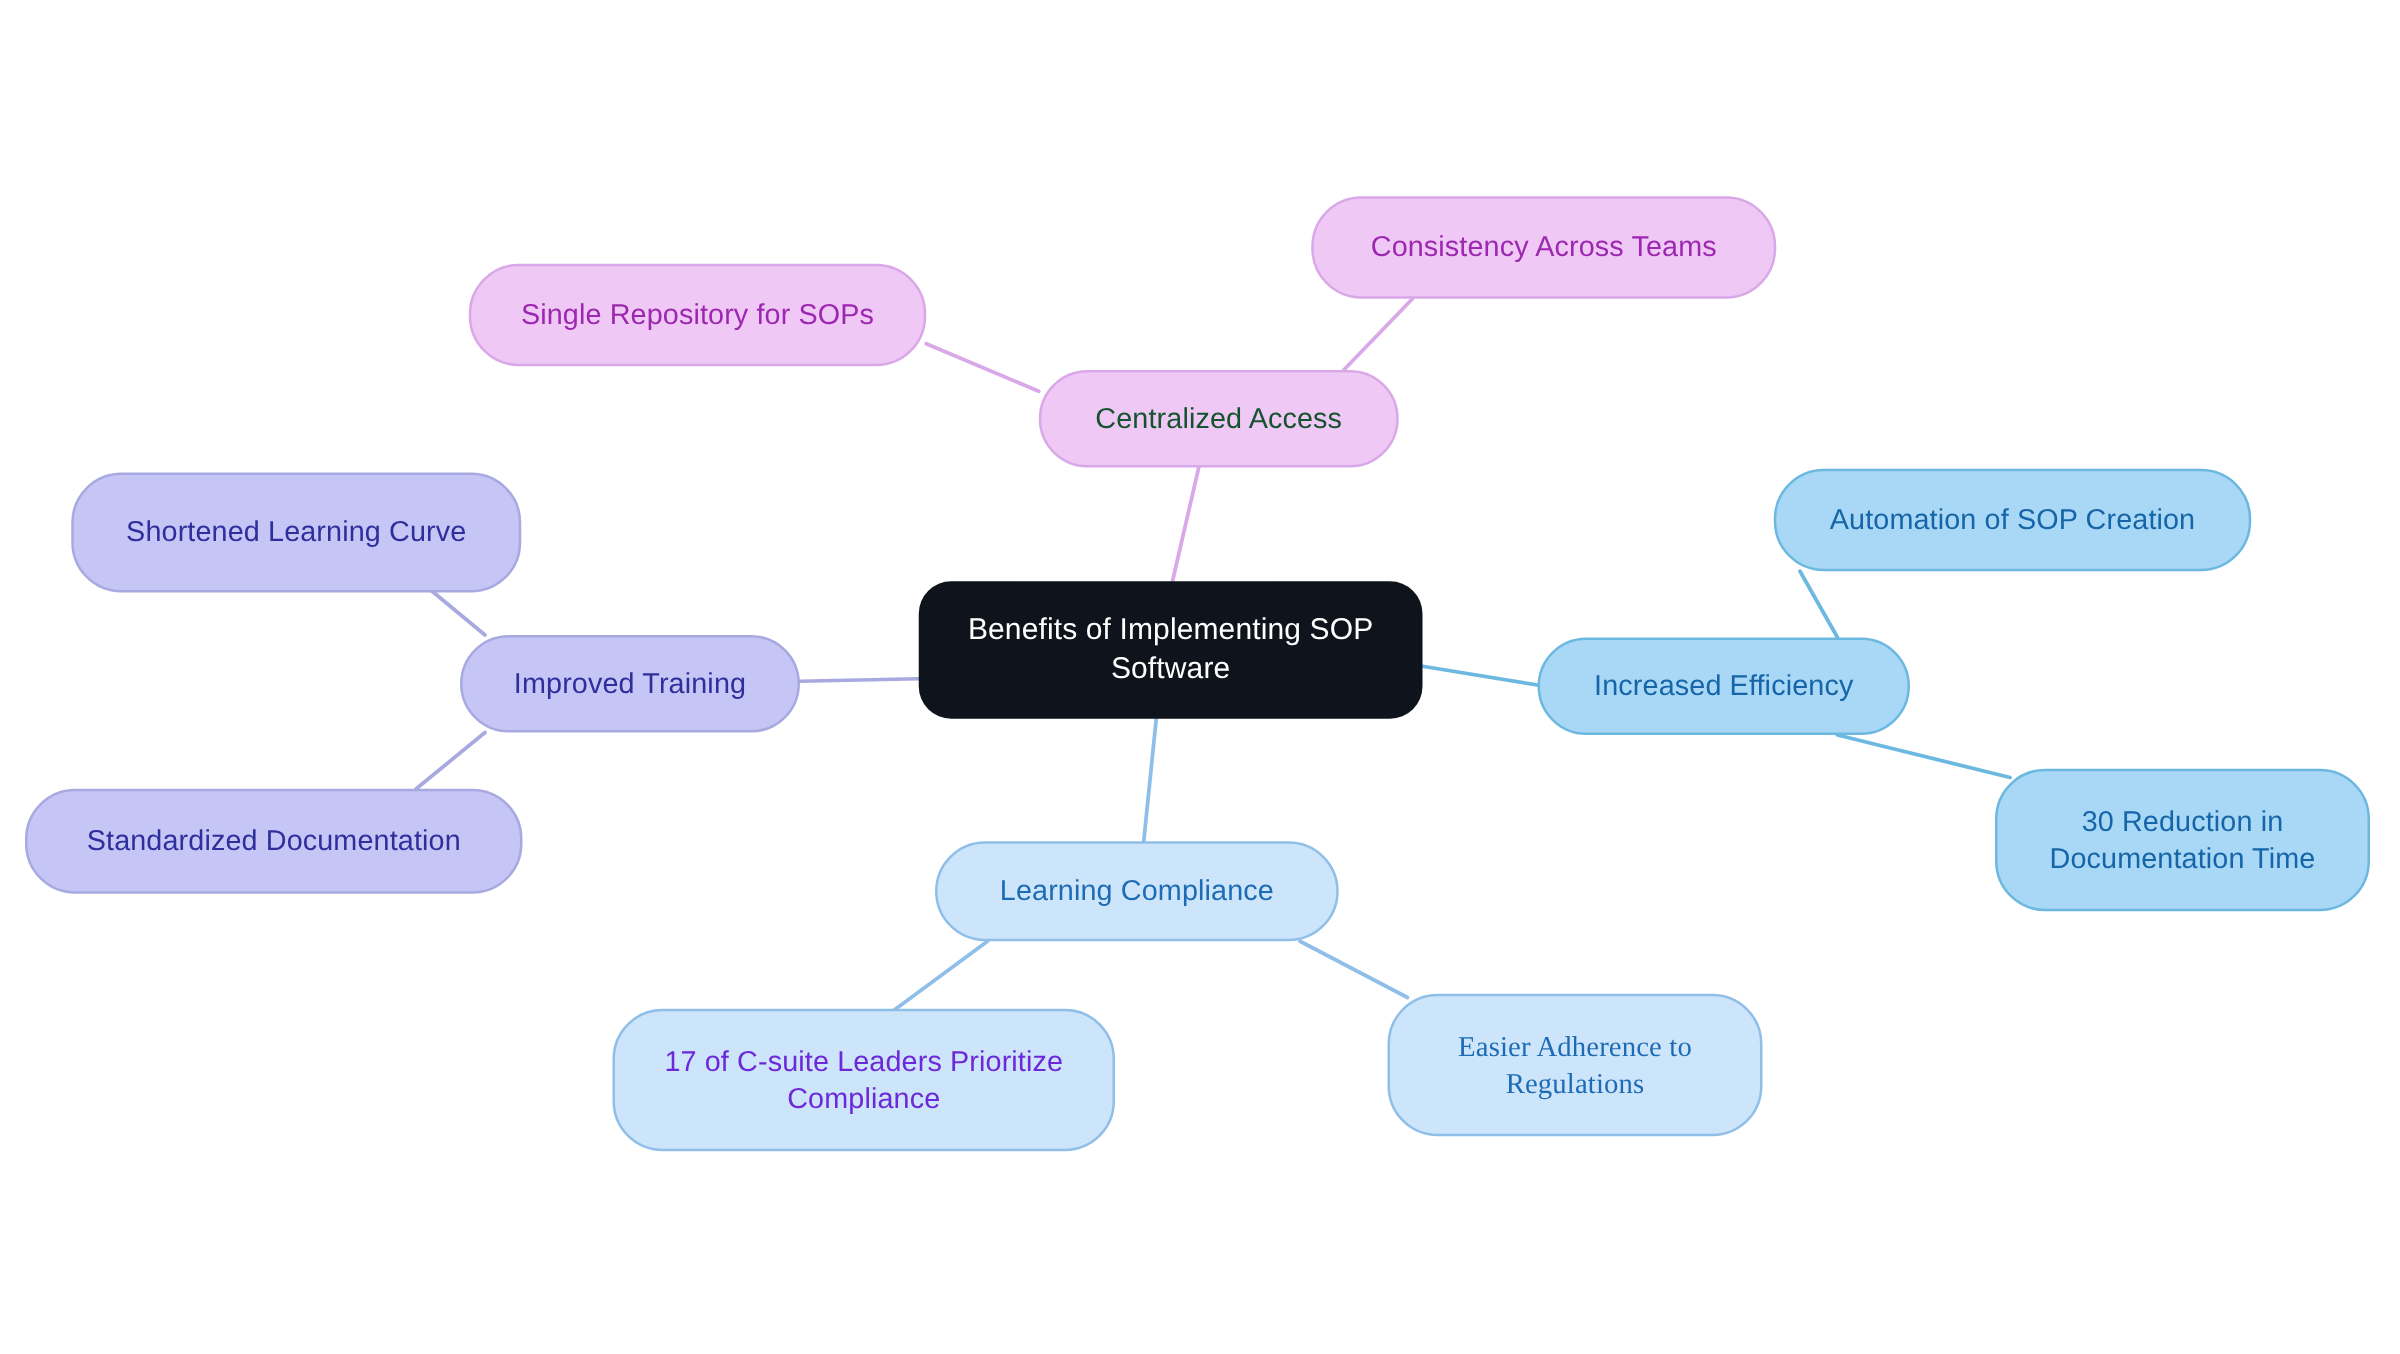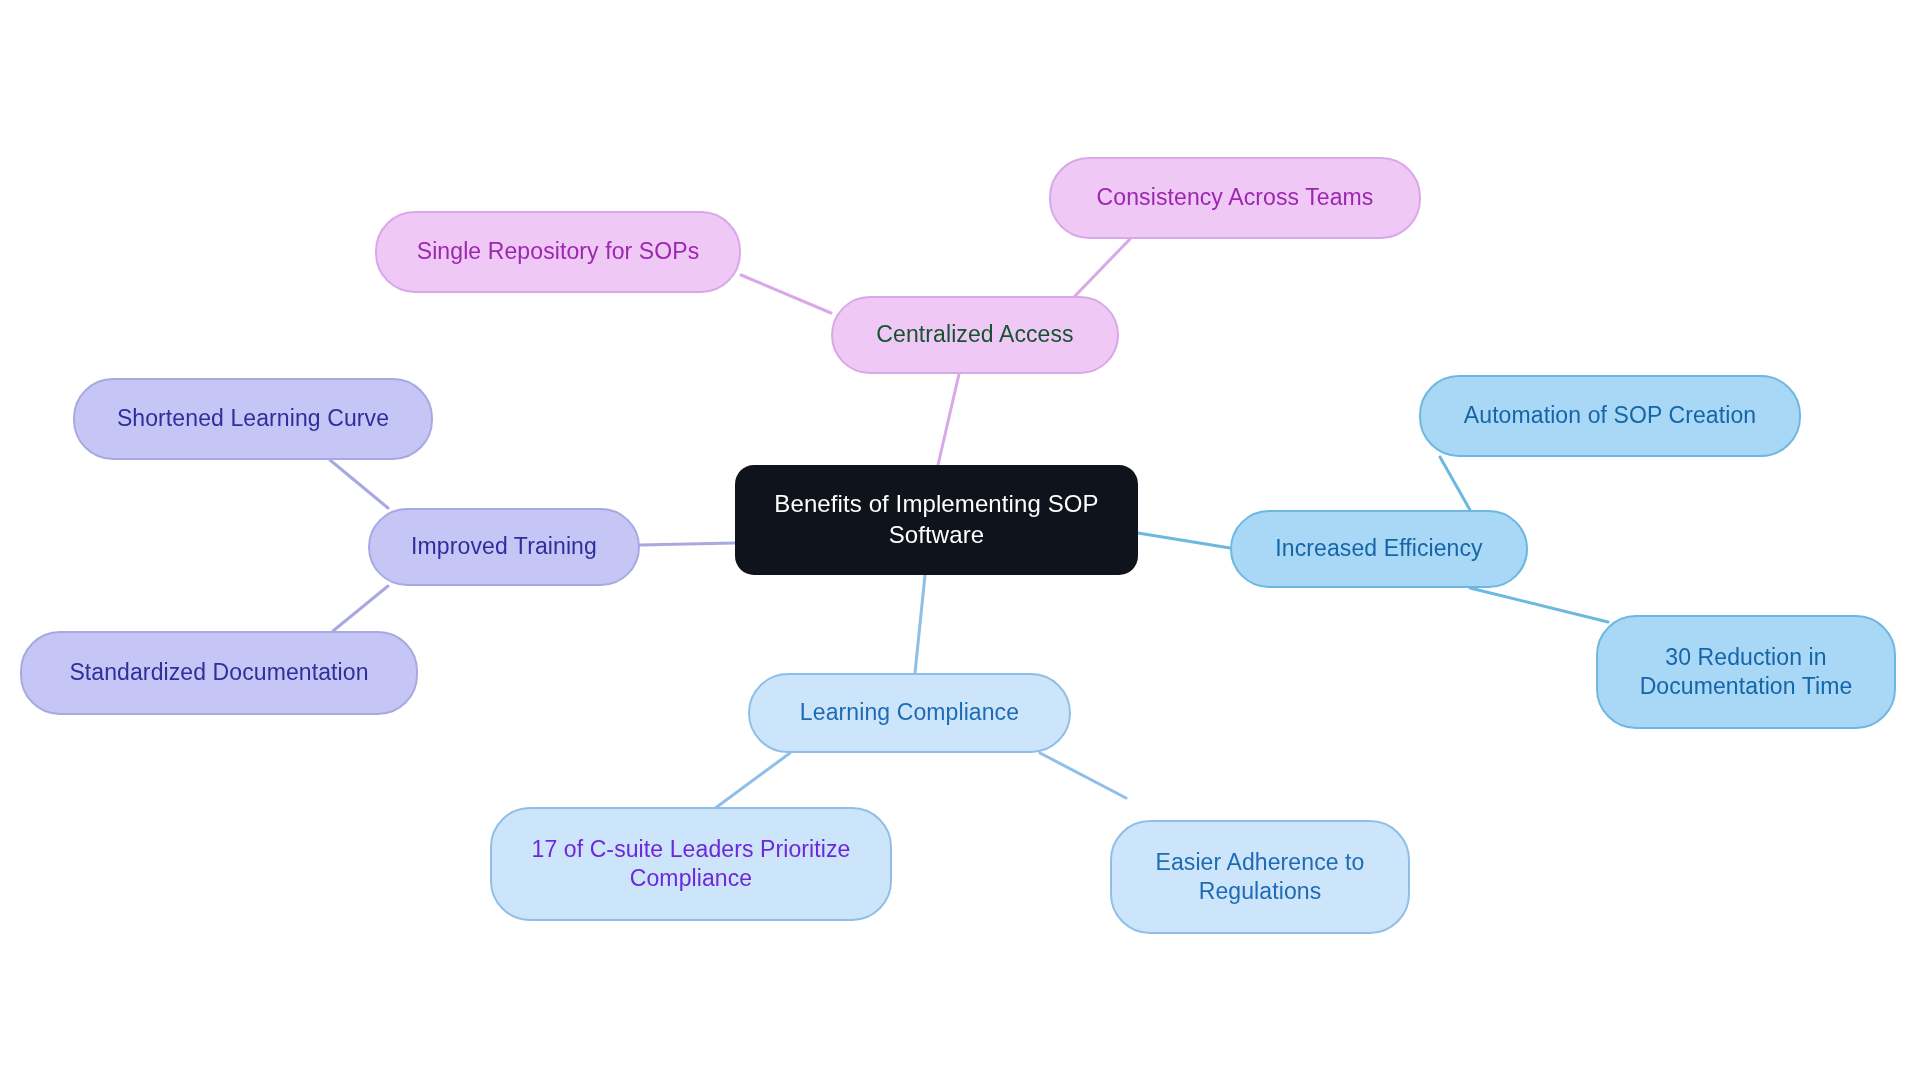--- a/index.html
+++ b/index.html
@@ -72,30 +72,30 @@
       <line x1="831" y1="313" x2="741" y2="275" stroke="#d9a8e8" stroke-width="3" stroke-linecap="round"></line>
       <line x1="1075" y1="296" x2="1130" y2="239" stroke="#d9a8e8" stroke-width="3" stroke-linecap="round"></line>
       <line x1="388" y1="508" x2="330" y2="460" stroke="#a8a9e0" stroke-width="3" stroke-linecap="round"></line>
       <line x1="388" y1="586" x2="333" y2="631" stroke="#a8a9e0" stroke-width="3" stroke-linecap="round"></line>
       <line x1="1470" y1="510" x2="1440" y2="457" stroke="#6cb8e0" stroke-width="3" stroke-linecap="round"></line>
       <line x1="1470" y1="588" x2="1608" y2="622" stroke="#6cb8e0" stroke-width="3" stroke-linecap="round"></line>
       <line x1="790" y1="753" x2="710" y2="812" stroke="#8fbfe8" stroke-width="3" stroke-linecap="round"></line>
       <line x1="1040" y1="753" x2="1126" y2="798" stroke="#8fbfe8" stroke-width="3" stroke-linecap="round"></line>
     </svg>
   <div id="nodes">
-      <div class="node root" style="left: 735px; top: 465px; width: 403px; height: 110px; background: rgb(15, 20, 28); color: rgb(255, 255, 255); border-radius: 19px;"><span>Benefits of Implementing SOP Software</span></div>
+      <div class="node root" style="left: 735px; top: 465px; width: 403px; height: 110px; background: rgb(15, 20, 28); color: rgb(255, 255, 255);"><span>Benefits of Implementing SOP Software</span></div>
       <div class="node branch" style="left: 831px; top: 296px; width: 288px; height: 78px; background: rgb(240, 200, 245); color: #14532d; border-color: rgb(217, 168, 232);"><span>Centralized Access</span></div>
       <div class="node leaf" style="left: 375px; top: 211px; width: 366px; height: 82px; background: rgb(240, 200, 245); color: rgb(156, 39, 176); border-color: rgb(217, 168, 232);"><span>Single Repository for SOPs</span></div>
       <div class="node leaf" style="left: 1049px; top: 157px; width: 372px; height: 82px; background: rgb(240, 200, 245); color: rgb(156, 39, 176); border-color: rgb(217, 168, 232);"><span>Consistency Across Teams</span></div>
       <div class="node branch" style="left: 368px; top: 508px; width: 272px; height: 78px; background: rgb(197, 198, 245); color: rgb(46, 46, 156); border-color: rgb(168, 169, 224);"><span>Improved Training</span></div>
-      <div class="node leaf" style="left: 73px; top: 378px; width: 360px; height: 82px; background: rgb(197, 198, 245); color: rgb(46, 46, 156); border-color: rgb(168, 169, 224);"><span>Shortened Learning Curve</span></div>
+      <div class="node leaf" style="left: 57px; top: 378px; width: 360px; height: 96px; background: rgb(197, 198, 245); color: rgb(46, 46, 156); border-color: rgb(168, 169, 224);"><span>Shortened Learning Curve</span></div>
       <div class="node leaf" style="left: 20px; top: 631px; width: 398px; height: 84px; background: rgb(197, 198, 245); color: rgb(46, 46, 156); border-color: rgb(168, 169, 224);"><span>Standardized Documentation</span></div>
       <div class="node branch" style="left: 1230px; top: 510px; width: 298px; height: 78px; background: rgb(168, 216, 245); color: rgb(21, 101, 168); border-color: rgb(108, 184, 224);"><span>Increased Efficiency</span></div>
       <div class="node leaf" style="left: 1419px; top: 375px; width: 382px; height: 82px; background: rgb(168, 216, 245); color: rgb(21, 101, 168); border-color: rgb(108, 184, 224);"><span>Automation of SOP Creation</span></div>
       <div class="node leaf" style="left: 1596px; top: 615px; width: 300px; height: 114px; background: rgb(168, 216, 245); color: rgb(21, 101, 168); border-color: rgb(108, 184, 224);"><span>30 Reduction in
 Documentation Time</span></div>
       <div class="node branch" style="left: 748px; top: 673px; width: 323px; height: 80px; background: rgb(205, 229, 250); color: rgb(29, 107, 181); border-color: rgb(143, 191, 232);"><span>Learning Compliance</span></div>
       <div class="node leaf" style="left: 490px; top: 807px; width: 402px; height: 114px; background: rgb(205, 229, 250); color: #6d28d9; border-color: rgb(143, 191, 232);"><span>17 of C-suite Leaders Prioritize
 Compliance</span></div>
-      <div class="node leaf" style="left: 1110px; top: 820px; width: 300px; height: 114px; background: rgb(205, 229, 250); color: rgb(29, 107, 181); border-color: rgb(143, 191, 232);"><span>Easier Adherence to
+      <div class="node leaf" style="left: 1110px; top: 795px; width: 300px; height: 114px; background: rgb(205, 229, 250); color: rgb(29, 107, 181); border-color: rgb(143, 191, 232); font-family: Liberation Serif, serif;"><span>Easier Adherence to
 Regulations</span></div>
     </div>
 </div>
 
 </body></html>

